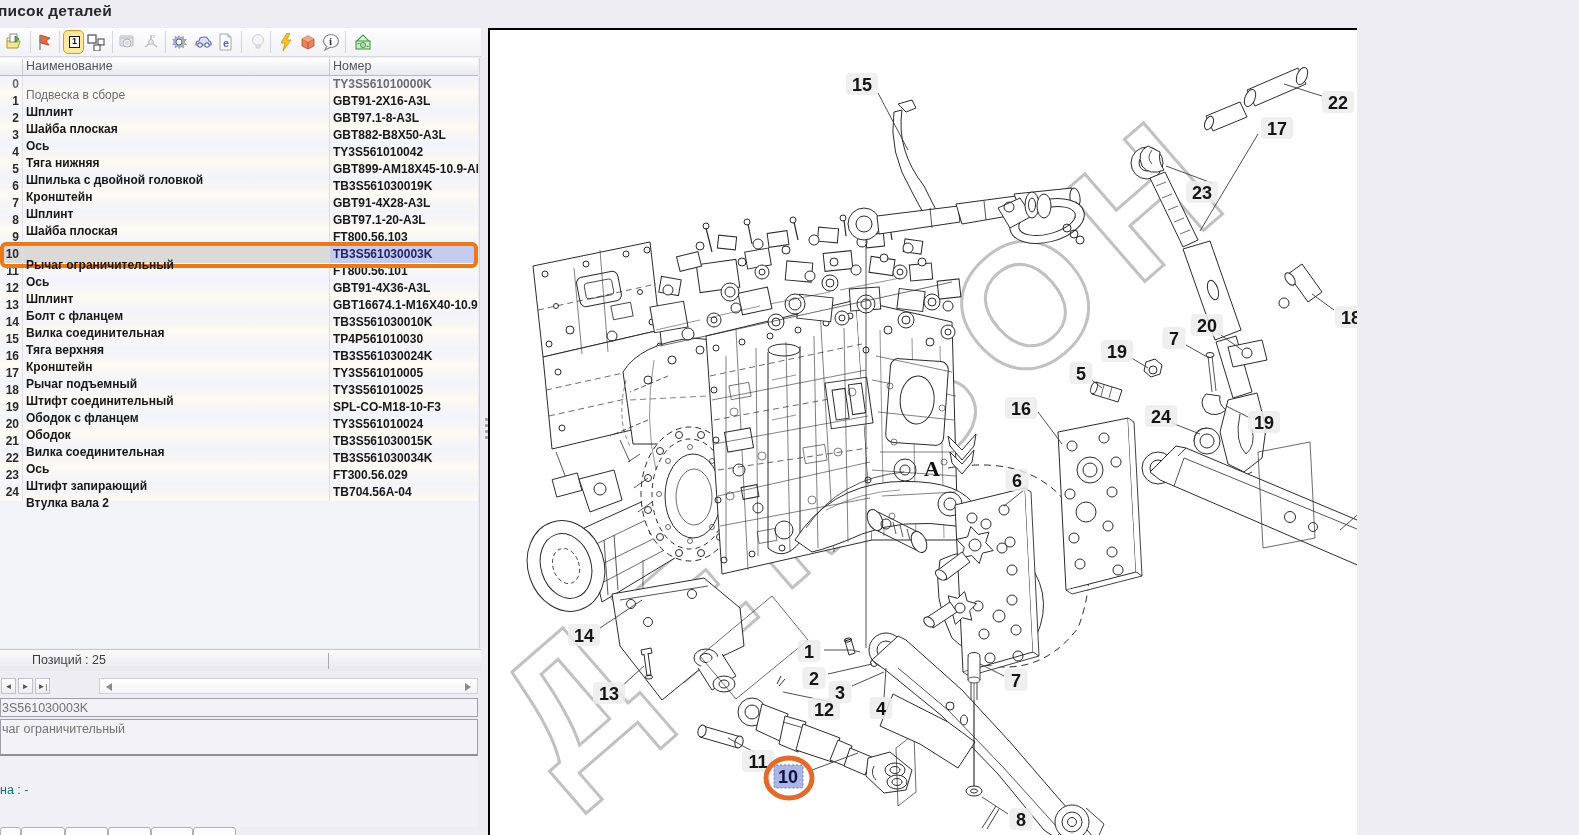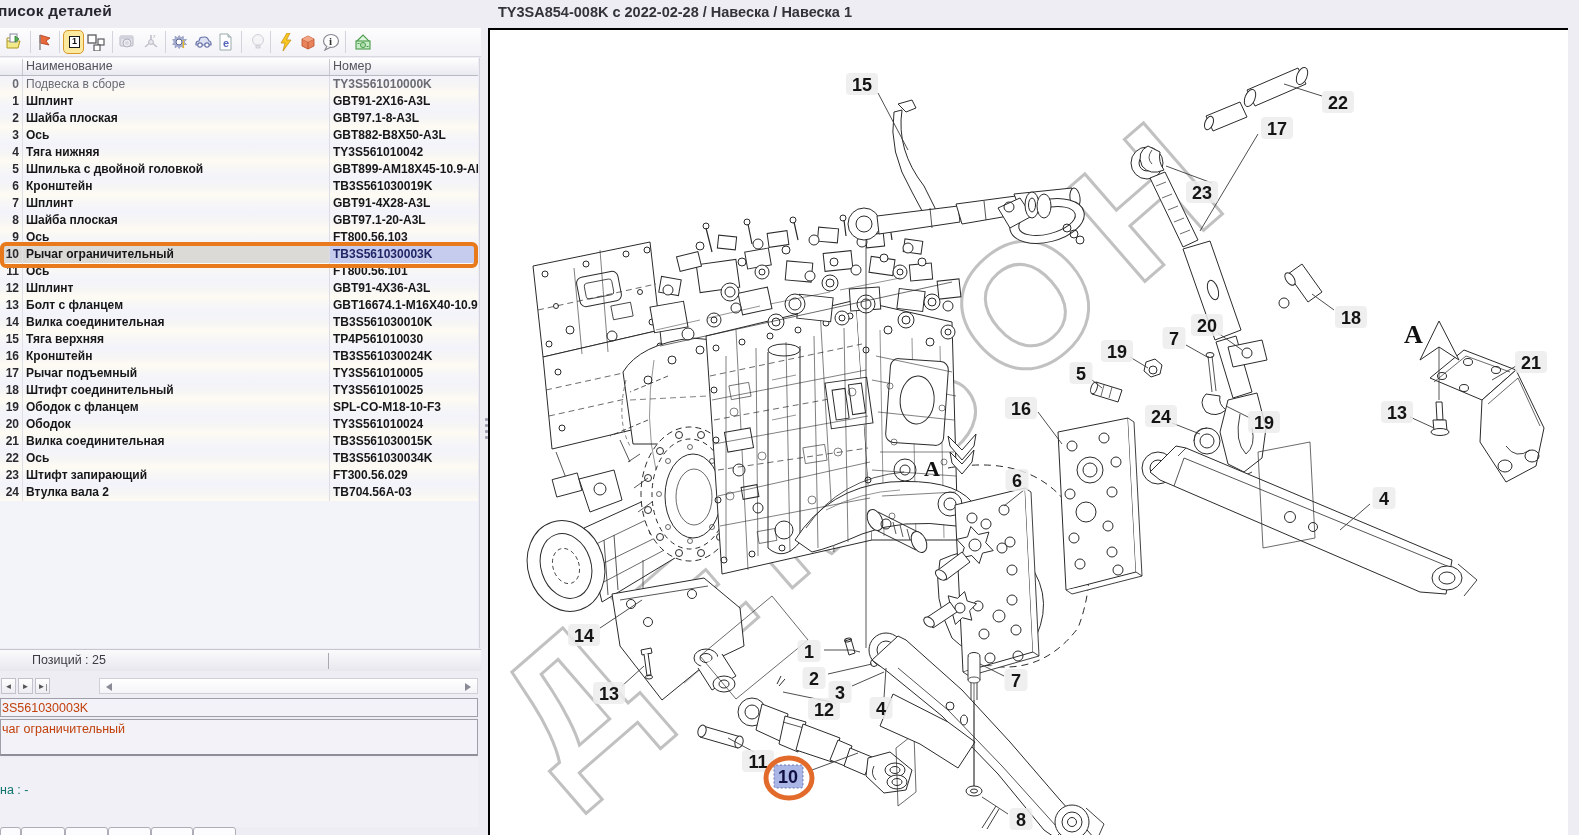--- a/index.html
+++ b/index.html
@@ -1,66 +1,65 @@
 <!DOCTYPE html>
 <html><head>
 <meta charset="utf-8">
 <style>
 *{margin:0;padding:0;box-sizing:border-box}
 html,body{width:1579px;height:835px;overflow:hidden}
 body{font-family:"Liberation Sans",sans-serif;background:#EDEDF3;position:relative}
-#page{position:absolute;left:0;top:0;width:1568px;height:835px;overflow:hidden}
+#page{position:absolute;left:0;top:0;width:1357px;height:835px;overflow:hidden}
 .abs{position:absolute}
 
 #topstrip{left:0;top:0;width:1579px;height:28px;background:#EDEDF3}
 #title-left{left:-2px;top:2px;font-size:15.5px;font-weight:bold;color:#26262e;letter-spacing:0.2px}
 #title-mid{left:498px;top:4px;font-size:14.5px;font-weight:bold;color:#33333a}
 
 #toolbar{left:0;top:28px;width:481px;height:29px;background:linear-gradient(#fdfdfe,#f2f2f7);border-bottom:1px solid #d8d8e0}
 .sep{position:absolute;top:3px;width:1px;height:22px;background:#d4d4dc}
 .ic{position:absolute;top:5px;width:18px;height:18px}
 
 #grid{left:0;top:58px;width:478px;height:590px;background:#f3f3fa}
 #ghead{position:absolute;left:0;top:0;width:478px;height:18px;background:linear-gradient(#ffffff,#e9e9f1);border-bottom:1px solid #b9b9c2;color:#53535c;font-size:12.5px}
 #ghead .hv{position:absolute;top:1px;height:16px;width:1px;background:#c9c9d2}
 .row{position:absolute;left:0;width:478px;height:17px;font-size:12px;font-weight:bold;color:#17171a;white-space:nowrap}
 .row .num{position:absolute;left:0;top:1px;width:19px;text-align:right;color:#2a2a30}
-.row .nm{position:absolute;left:26px;top:1px;width:300px;overflow:hidden}
+.row .nm{position:absolute;left:26px;top:12px;width:300px;overflow:hidden}
 .row .no{position:absolute;left:333px;top:1px;width:145px;overflow:hidden}
 .r-even,.r-odd{background:transparent}
 #rowsband{position:absolute;left:0;top:18px;width:478px;height:425px;background:repeating-linear-gradient(180deg,#f3f3fb 0px,#f6f5f6 8px,#fdfbf2 17px,#f7f6f7 26px,#f3f3fb 34px)}
 #row10sel-nm{left:0px;top:246px;width:330px;height:17px;background:#dbdad7}
 #row10sel-no{left:330px;top:246px;width:148px;height:17px;background:#c6ccee}
 #orange{left:0px;top:242px;width:478px;height:26px;border:4px solid #e87a1c;border-radius:6px;background:transparent;z-index:5}
 #vscroll{left:479px;top:58px;width:10px;height:590px;background:#ececf2;border-left:1px solid #d4d4de}
 .grip{position:absolute;left:5px;width:3px;height:3px;background:#9b9bad;border-radius:1px}
 
 #posbar{left:0;top:649px;width:481px;height:22px;background:linear-gradient(#fbfbfd,#e7e7ee);border-top:1px solid #c6c6cf;font-size:12.5px;color:#3c3c44}
 #posbar .vline{position:absolute;left:328px;top:3px;width:1px;height:16px;background:#a9a9b2}
 
 #nav{left:0;top:678px;width:478px;height:17px}
 .nbtn{position:absolute;top:0;width:15px;height:16px;background:linear-gradient(#ffffff,#ececf2);border:1px solid #c2c2cc;color:#555;font-size:8px;text-align:center;line-height:15px}
 #strack{position:absolute;left:99px;top:0;width:379px;height:16px;background:linear-gradient(#fff,#f4f4f8);border:1px solid #cfcfd8}
 .sarr{position:absolute;top:4px;width:0;height:0;border-style:solid}
 
-.fld{background:#f2f2f8;border:1px solid #9f9fa9;font-size:12.5px;color:#c2410c;padding-left:1px}
+.fld{background:#f2f2f8;border:1px solid #9f9fa9;font-size:12.5px;color:#737373;padding-left:1px}
 #fld1{left:0;top:698px;width:478px;height:19px;line-height:18px}
 #fld2{left:0;top:719px;width:478px;height:37px;line-height:16px;padding-top:1px;border-bottom:2px solid #8f8f99}
 #lowarea{left:0;top:758px;width:478px;height:69px;background:#f0f0f6}
 #price{left:0;top:783px;font-size:12.5px;color:#0f766e}
 .bcell{position:absolute;top:827px;height:12px;background:#fcfcfe;border:1px solid #aeaeb8;border-radius:3px 3px 0 0}
 
 #diagram{left:488px;top:28px;width:1091px;height:807px;background:#fff;border-left:2px solid #000;border-top:2px solid #000}
 </style>
 </head>
 <body>
 <div id="page">
 <div class="abs" id="topstrip"></div>
 <div class="abs" id="title-left">писок деталей</div>
-<div class="abs" id="title-mid">TY3SA854-008K с 2022-02-28 / Навеска / Навеска 1</div>
 
 <div class="abs" id="toolbar">
 
 <span class="sep" style="left:30px"></span>
 <span class="sep" style="left:59px"></span>
 <span class="sep" style="left:112px"></span>
 <span class="sep" style="left:165px"></span>
 <span class="sep" style="left:241px"></span>
 <span class="sep" style="left:270px"></span>
 <span class="sep" style="left:345px"></span>
@@ -272,21 +271,21 @@
         <span class="no">TB3S561030034K</span>
       </div>
 <div class="row r-odd" style="top:409px;">
         <span class="num">23</span>
         <span class="nm">Штифт запирающий</span>
         <span class="no">FT300.56.029</span>
       </div>
 <div class="row r-even" style="top:426px;">
         <span class="num">24</span>
         <span class="nm">Втулка вала 2</span>
-        <span class="no">TB704.56A-03</span>
+        <span class="no">TB704.56A-04</span>
       </div>
 </div>
 <div class="abs" id="row10sel-nm"></div>
 <div class="abs" id="row10sel-no"></div>
 <div class="abs" id="vscroll">
       <span class="grip" style="top:360px"></span>
       <span class="grip" style="top:366px"></span>
       <span class="grip" style="top:372px"></span>
       <span class="grip" style="top:378px"></span>
     </div>

